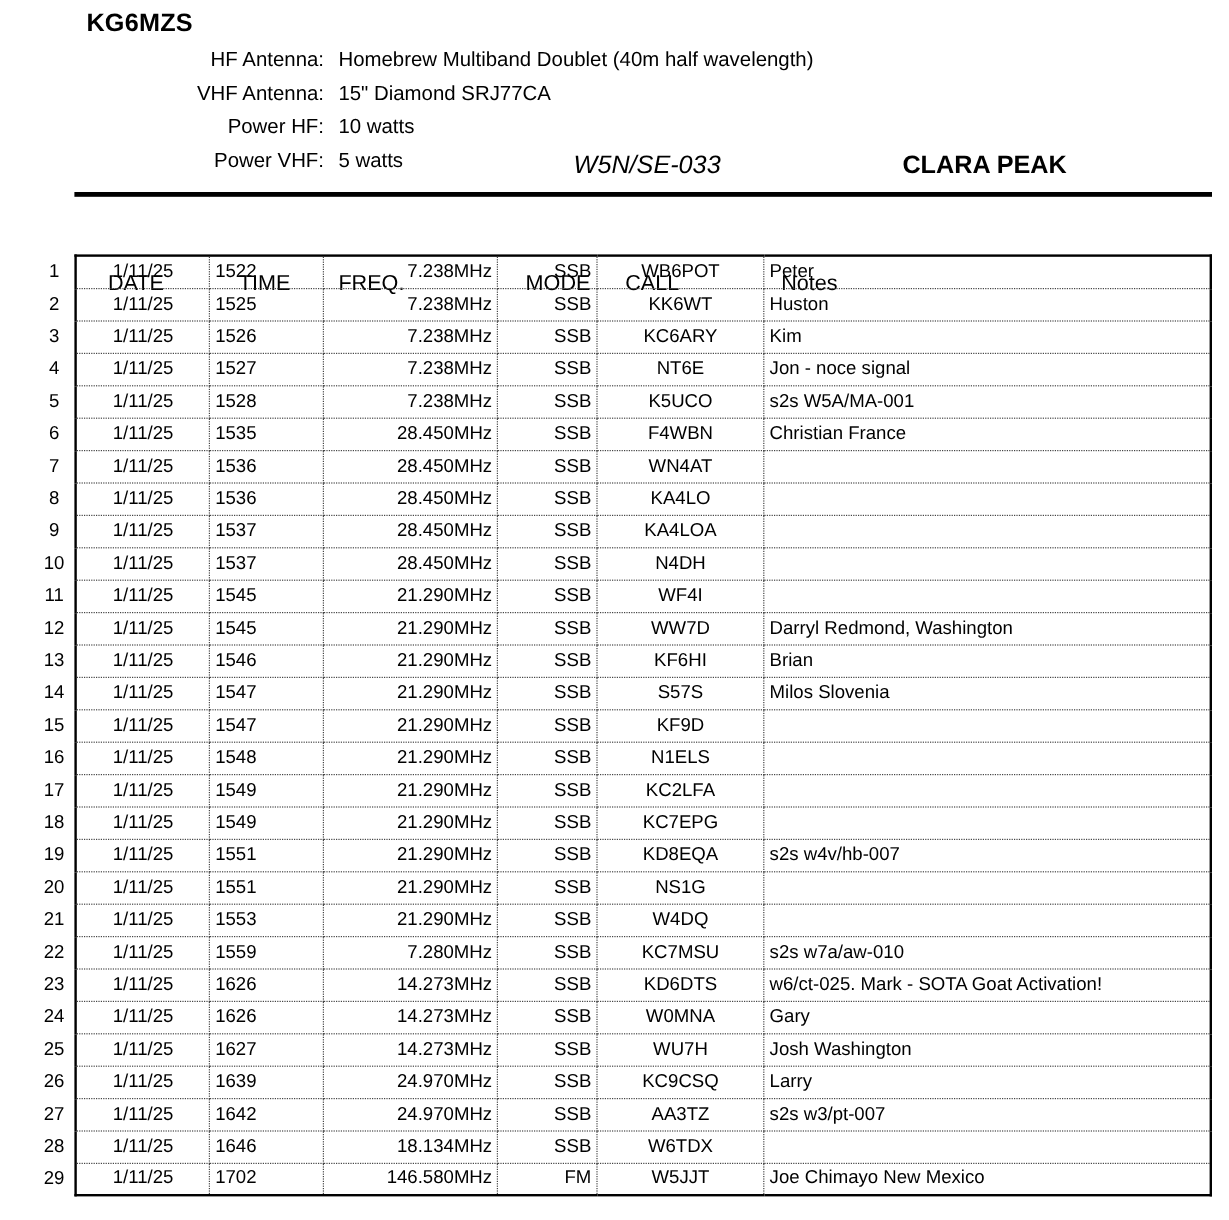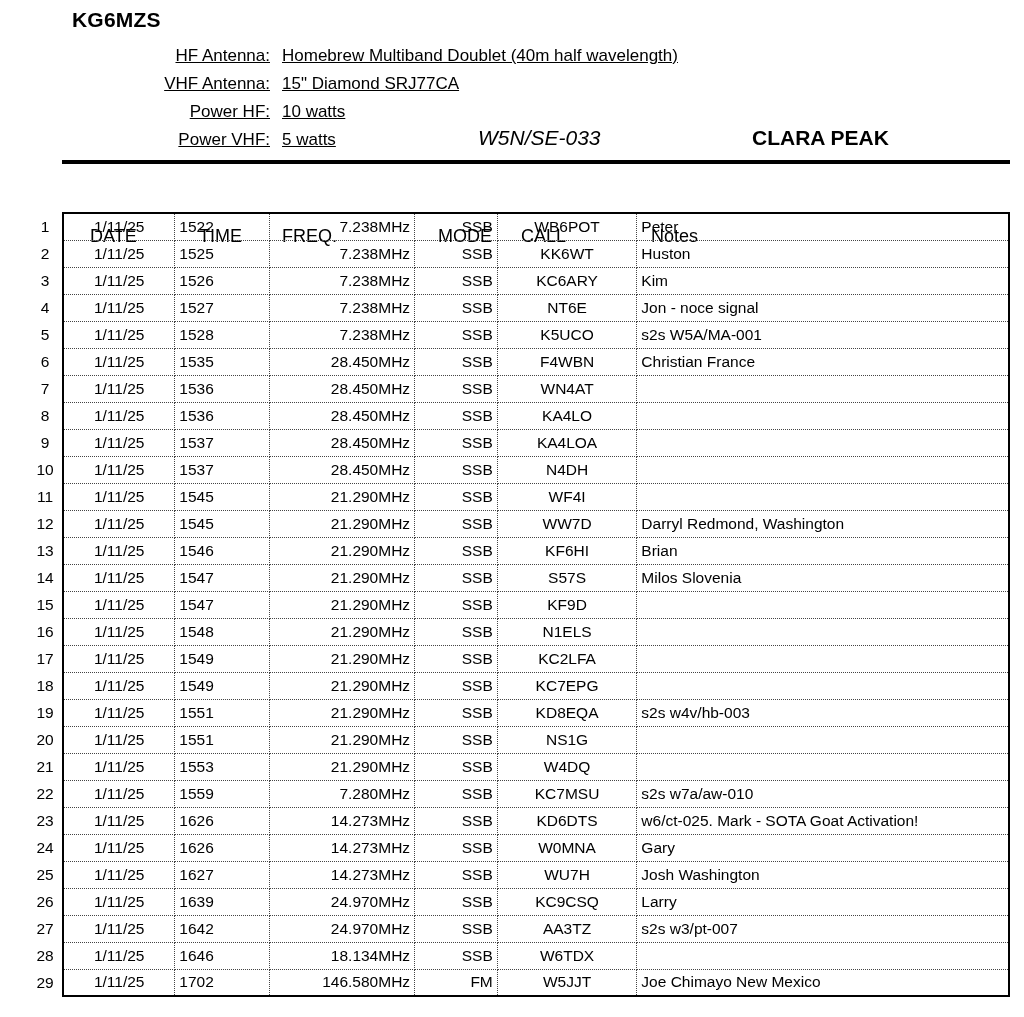--- a/index.html
+++ b/index.html
@@ -34,24 +34,23 @@
   }
 
   .hdr-rows {
     position: absolute;
     left: 60px;
     top: 40px;
     width: 700px;
   }
   .hdr-row {
     display: flex;
-    align-items: flex-end;
+    align-items: flex-start;
     height: 26px;
     margin-bottom: 2px;
-    text-decoration: underline;
   }
   .hdr-label {
     width: 222px;
     text-align: right;
     font-size: 17px;
     padding-right: 12px;
     box-sizing: border-box;
     white-space: nowrap;
   }
   .hdr-value {
@@ -392,21 +391,21 @@
             <td class="c-call">KC7EPG</td>
             <td class="c-notes"></td>
           </tr>
           <tr class="log-row">
             <td class="idx">19</td>
             <td class="c-date">1/11/25</td>
             <td class="c-time">1551</td>
             <td class="c-freq">21.290MHz</td>
             <td class="c-mode">SSB</td>
             <td class="c-call">KD8EQA</td>
-            <td class="c-notes">s2s w4v/hb-003</td>
+            <td class="c-notes">s2s w4v/hb-007</td>
           </tr>
           <tr class="log-row">
             <td class="idx">20</td>
             <td class="c-date">1/11/25</td>
             <td class="c-time">1551</td>
             <td class="c-freq">21.290MHz</td>
             <td class="c-mode">SSB</td>
             <td class="c-call">NS1G</td>
             <td class="c-notes"></td>
           </tr>

